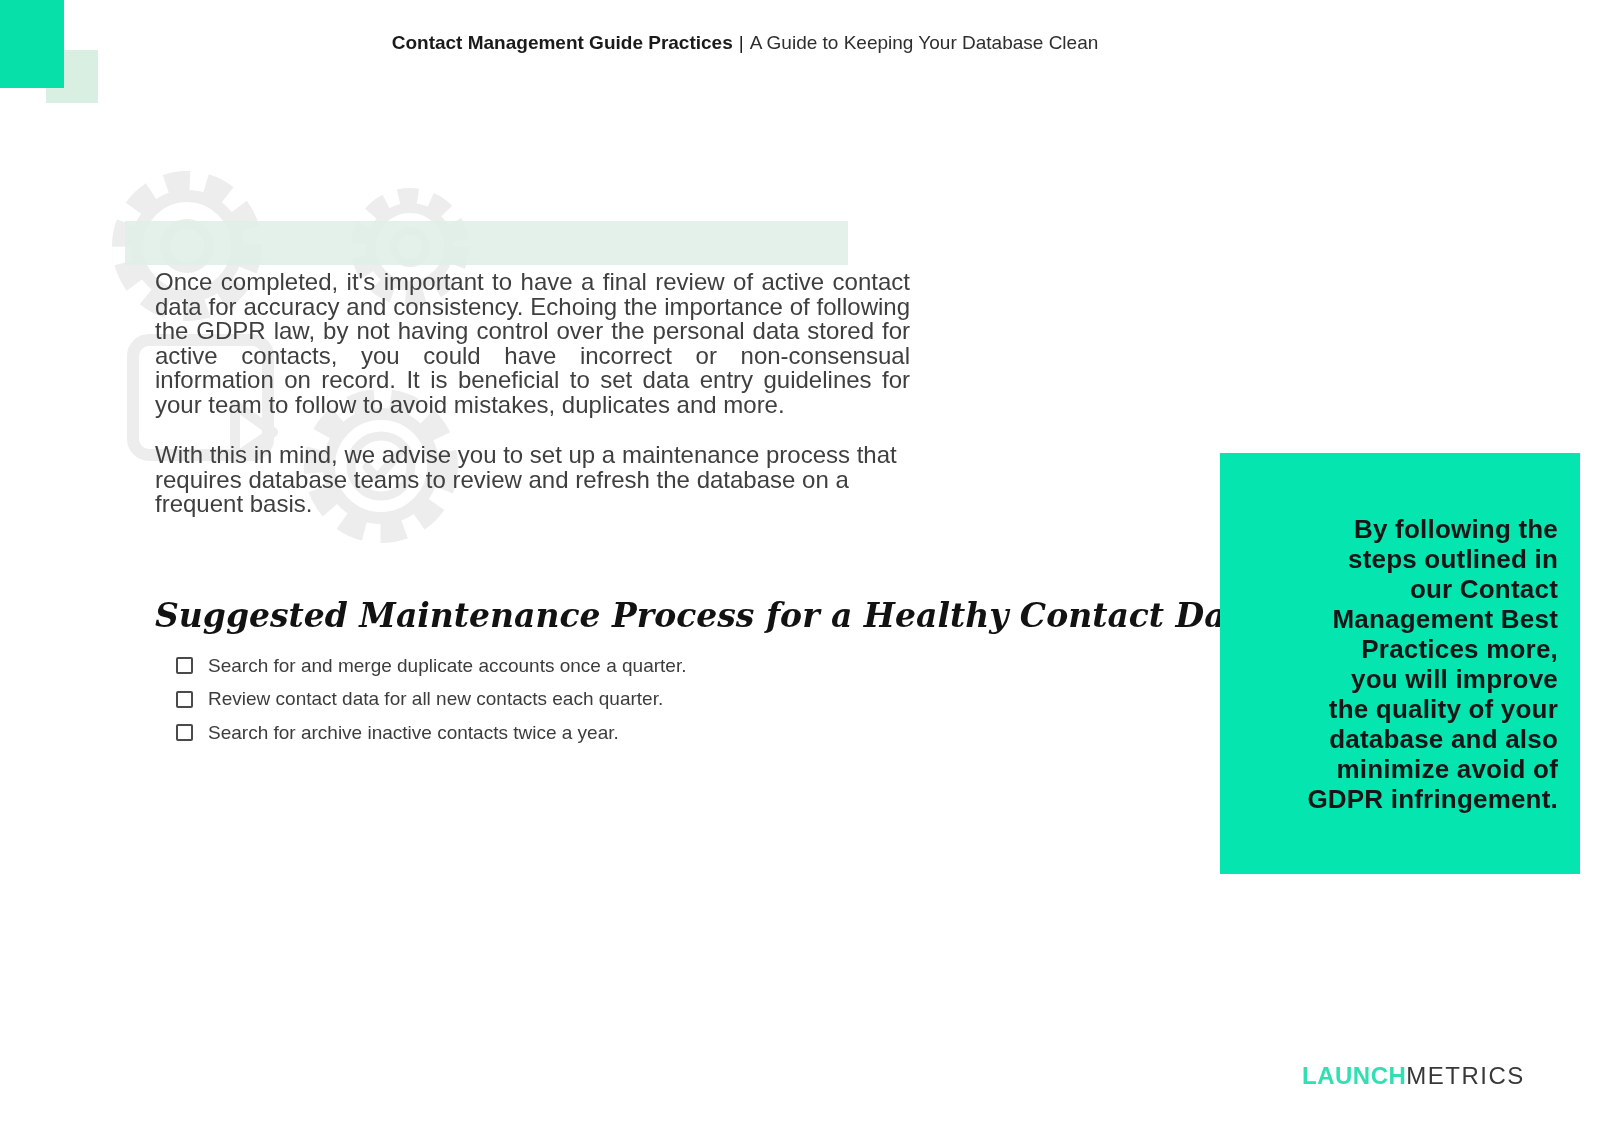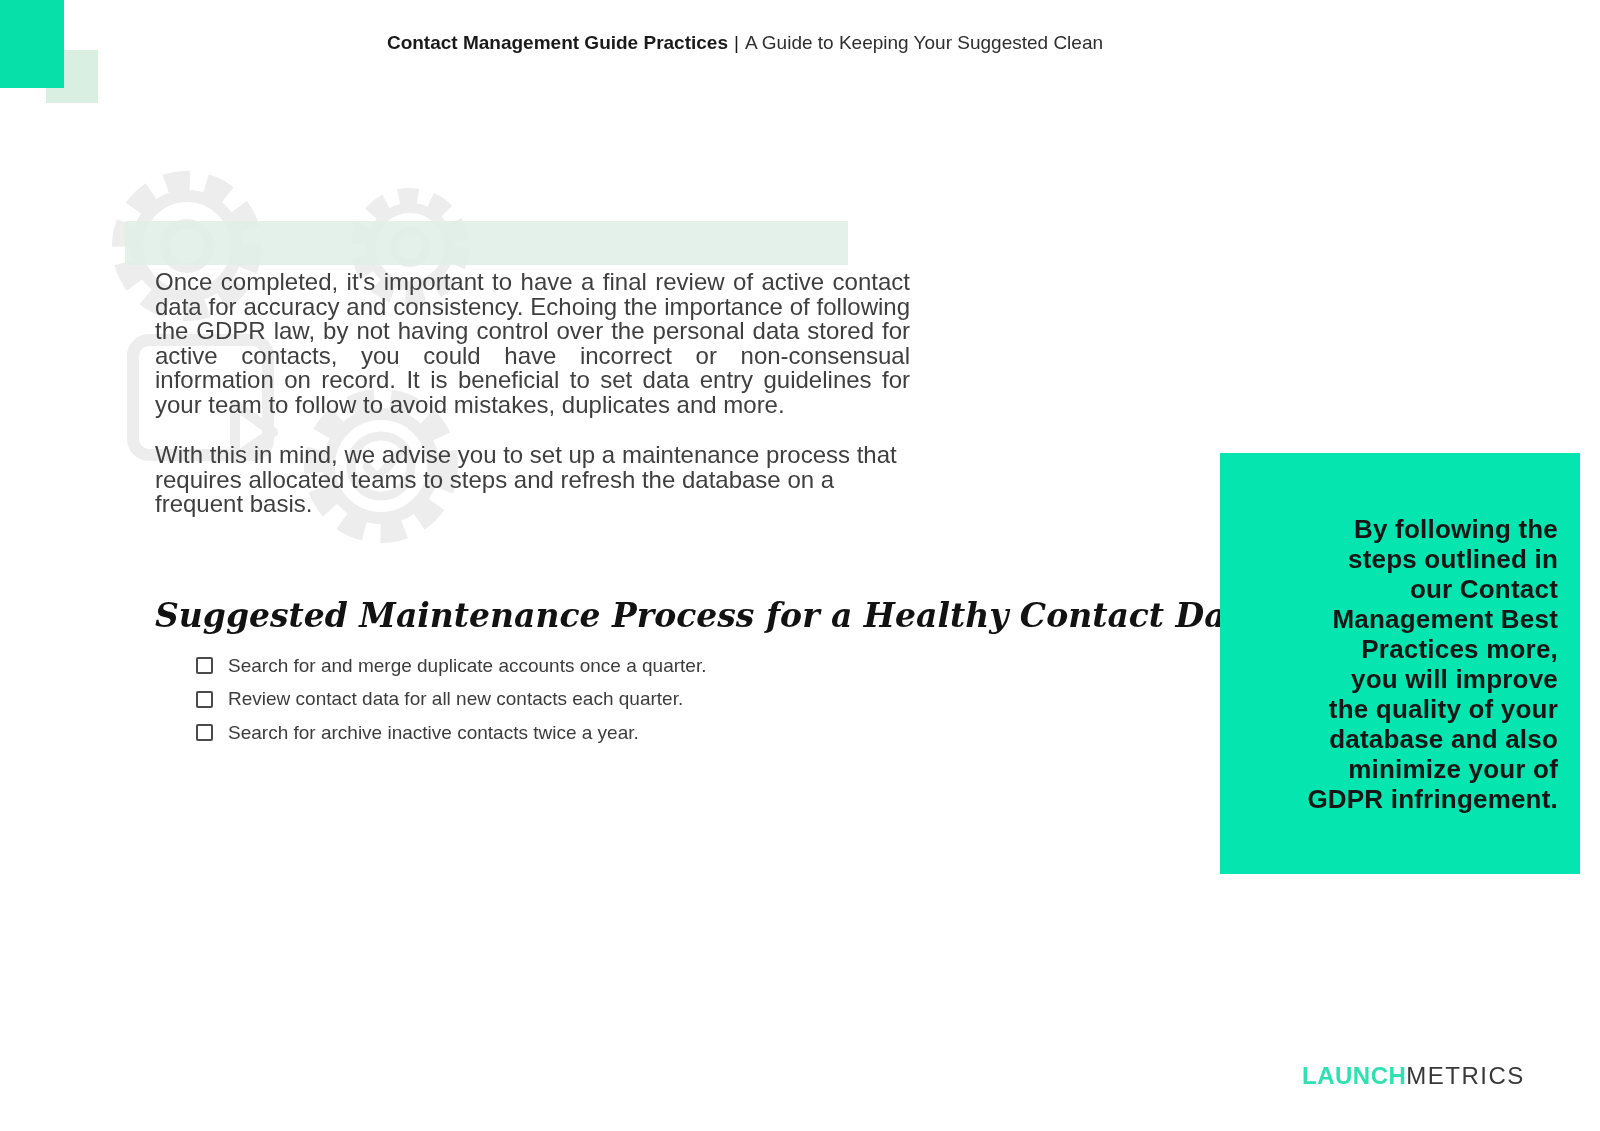--- a/index.html
+++ b/index.html
@@ -38,21 +38,21 @@
     font-size:24px;line-height:24.6px;color:var(--text);
   }
   .p1{top:270px;text-align:justify;}
   .p2{top:443px;}
   .h2{
     position:absolute;left:155px;top:596px;z-index:2;
     font-family:"DejaVu Serif", serif;font-style:italic;font-weight:700;
     font-size:33px;color:var(--heading);white-space:nowrap;
   }
   
-  .checklist{position:absolute;left:196px;top:649px;z-index:2;}
+  .checklist{position:absolute;left:176px;top:649px;z-index:2;}
   .check-row{display:flex;align-items:center;height:33.5px;}
   .checkbox{
     width:17px;height:17px;border:2px solid #4a4a4a;border-radius:2px;
     background:transparent;flex:0 0 auto;margin-right:15px;cursor:pointer;
   }
   .check-label{font-size:19px;color:#3c3c3c;white-space:nowrap;}
   
   .callout{
     position:absolute;left:1220px;top:453px;width:360px;height:421px;
     background:var(--callout-teal);z-index:2;
@@ -70,21 +70,21 @@
 </style>
 </head>
 <body>
 
 <div class="page">
 
   <div class="sq-mint"></div>
   <div class="sq-teal"></div>
 
   <div class="header">
-    <b>Contact Management Guide Practices</b><span class="sep">|</span><span>A Guide to Keeping Your Suggested Clean</span>
+    <b>Contact Management Guide Practices</b><span class="sep">|</span><span>A Guide to Keeping Your Database Clean</span>
   </div>
 
   <svg class="watermark" width="480" height="420" viewBox="0 0 480 420">
     <g>
       <circle class="wm" cx="92" cy="91" r="64" stroke-width="22" stroke-dasharray="24 16"></circle>
       <circle class="wm" cx="92" cy="91" r="50" stroke-width="12"></circle>
       <circle class="wm" cx="92" cy="91" r="22" stroke-width="10"></circle>
     </g>
     <g>
       <circle class="wm" cx="315" cy="92" r="50" stroke-width="18" stroke-dasharray="19 13"></circle>
@@ -99,21 +99,21 @@
       <circle class="wm" cx="286" cy="311" r="66" stroke-width="22" stroke-dasharray="24 16"></circle>
       <circle class="wm" cx="286" cy="311" r="52" stroke-width="12"></circle>
       <circle class="wm" cx="286" cy="311" r="30" stroke-width="9"></circle>
       <path class="wm" d="M272,312 l10,11 l22,-24" stroke-width="9" stroke-linecap="round" stroke-linejoin="round"></path>
     </g>
   </svg>
 
   <div class="hl-bar"></div>
 
   <p class="p p1">Once completed, it's important to have a final review of active contact data for accuracy and consistency. Echoing the importance of following the GDPR law, by not having control over the personal data stored for active contacts, you could have incorrect or non-consensual information on record. It is beneficial to set data entry guidelines for your team to follow to avoid mistakes, duplicates and more.</p>
-  <p class="p p2">With this in mind, we advise you to set up a maintenance process that requires allocated teams to steps and refresh the database on a frequent basis.</p>
+  <p class="p p2">With this in mind, we advise you to set up a maintenance process that requires database teams to review and refresh the database on a frequent basis.</p>
 
   <div class="h2">Suggested Maintenance Process for a Healthy Contact Database:</div>
 
   <div class="checklist">
     <div class="check-row">
       <span class="checkbox"></span>
       <span class="check-label">Search for and merge duplicate accounts once a quarter.</span>
     </div>
     <div class="check-row">
       <span class="checkbox"></span>
@@ -127,21 +127,21 @@
 
   <div class="callout">
     <div class="callout-line">By following the</div>
     <div class="callout-line">steps outlined in</div>
     <div class="callout-line">our Contact</div>
     <div class="callout-line">Management Best</div>
     <div class="callout-line">Practices more,</div>
     <div class="callout-line">you will improve</div>
     <div class="callout-line">the quality of your</div>
     <div class="callout-line">database and also</div>
-    <div class="callout-line">minimize your of</div>
+    <div class="callout-line">minimize avoid of</div>
     <div class="callout-line">GDPR infringement.</div>
   </div>
 
   <div class="logo">
     <span class="logo-launch">LAUNCH</span><span class="logo-metrics">METRICS</span>
   </div>
 
 </div>
 
 </body></html>

